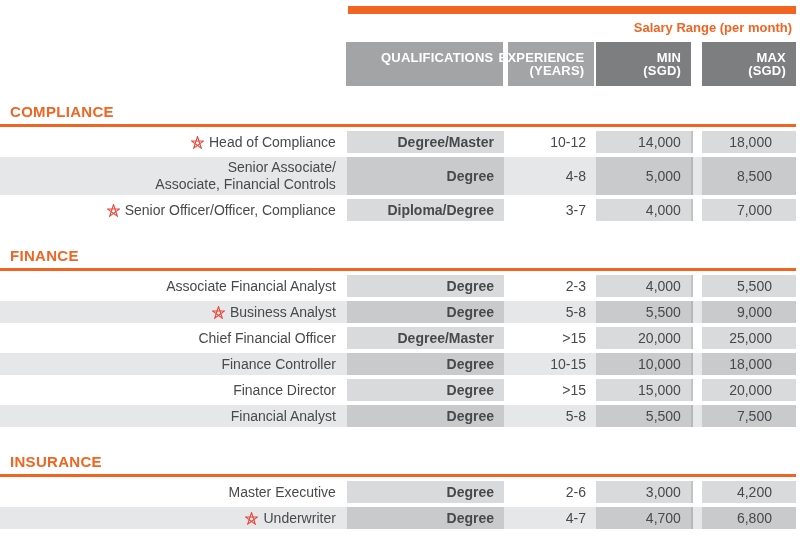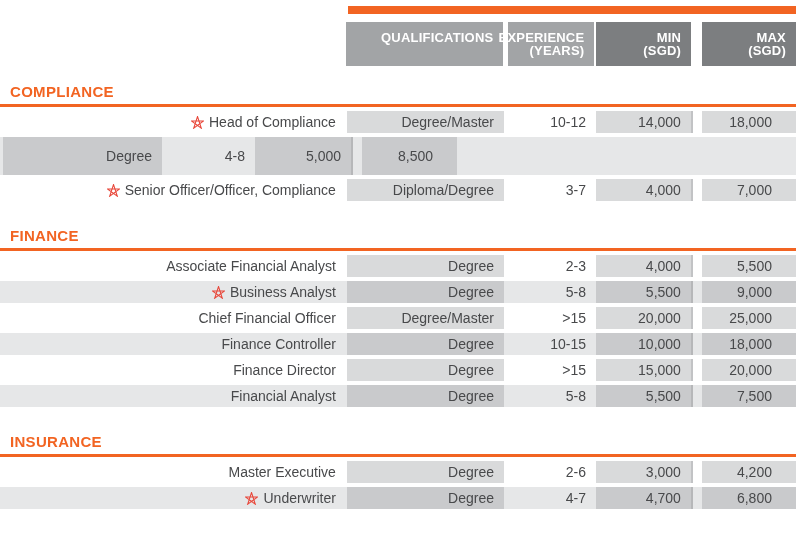--- a/index.html
+++ b/index.html
@@ -53,21 +53,21 @@
   .section-underline{margin-top:5px;width:796px;height:3px;background:#F26422;}
   .rows{display:flex;flex-direction:column;gap:4px;margin-top:4px;}
 
   
   .data-row{min-height:22px;font-size:14px;}
   .data-row.tall{min-height:38px;}
   .data-row .cell{
     display:flex;align-items:center;justify-content:flex-end;
     box-sizing:border-box;
   }
-  .data-row .c-qual{padding-right:10px;background:#d9dadb;}
+  .data-row .c-qual{padding-right:10px;background:#d9dadb;font-weight:bold;}
   .data-row .c-exp{padding-right:8px;}
   .data-row .c-min{padding-right:10px;background:#d9dadb;}
   .data-row .c-max{padding-right:24px;background:#d9dadb;}
   .data-row .c-sep{background:#c2c3c5;}
   .data-row.striped{background:#e6e7e8;}
   .data-row.striped .c-qual,
   .data-row.striped .c-min,
   .data-row.striped .c-max{background:#c9cacc;}
   .data-row.striped .c-sep{background:#b6b7b9;}
 
@@ -76,20 +76,21 @@
   .star{display:flex;align-items:center;margin-right:5px;flex:none;}
   .star svg{display:block;}
 </style>
 </head>
 <body>
 
 <div class="page">
 
   <div class="topbar"></div>
 
+  <div class="salary-label">Salary Range (per month)</div>
 
   <div class="row header-row">
     <div class="c-title"></div>
     <div class="g1"></div>
     <div class="c-qual hcell">
       <span>QUALIFICATIONS</span>
     </div>
     <div class="g2"></div>
     <div class="c-exp hcell">
       <span>EXPERIENCE</span>
@@ -127,20 +128,27 @@
     <div class="cell c-qual">Degree/Master</div>
     <div class="g2"></div>
     <div class="cell c-exp">10-12</div>
     <div class="g3"></div>
     <div class="cell c-min">14,000</div>
     <div class="c-sep"></div>
     <div class="cell c-max">18,000</div>
   </div>
 
   <div class="row data-row striped tall">
+    <div class="cell c-title">
+
+      <span class="title-text">
+                <div>Senior Associate/</div>
+                <div>Associate, Financial Controls</div>
+              </span>
+    </div>
     <div class="g1"></div>
     <div class="cell c-qual">Degree</div>
     <div class="g2"></div>
     <div class="cell c-exp">4-8</div>
     <div class="g3"></div>
     <div class="cell c-min">5,000</div>
     <div class="c-sep"></div>
     <div class="cell c-max">8,500</div>
   </div>
 

